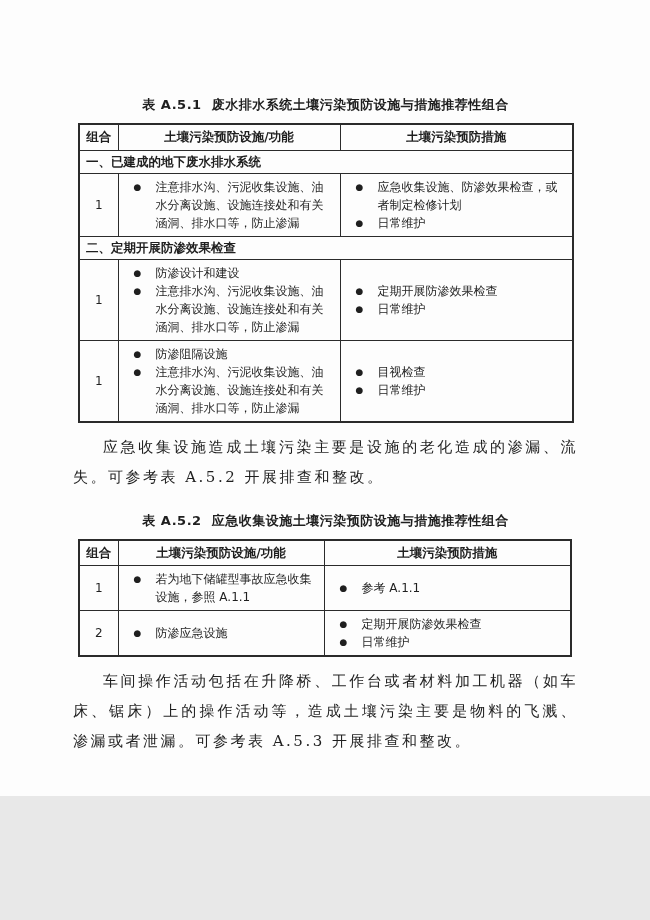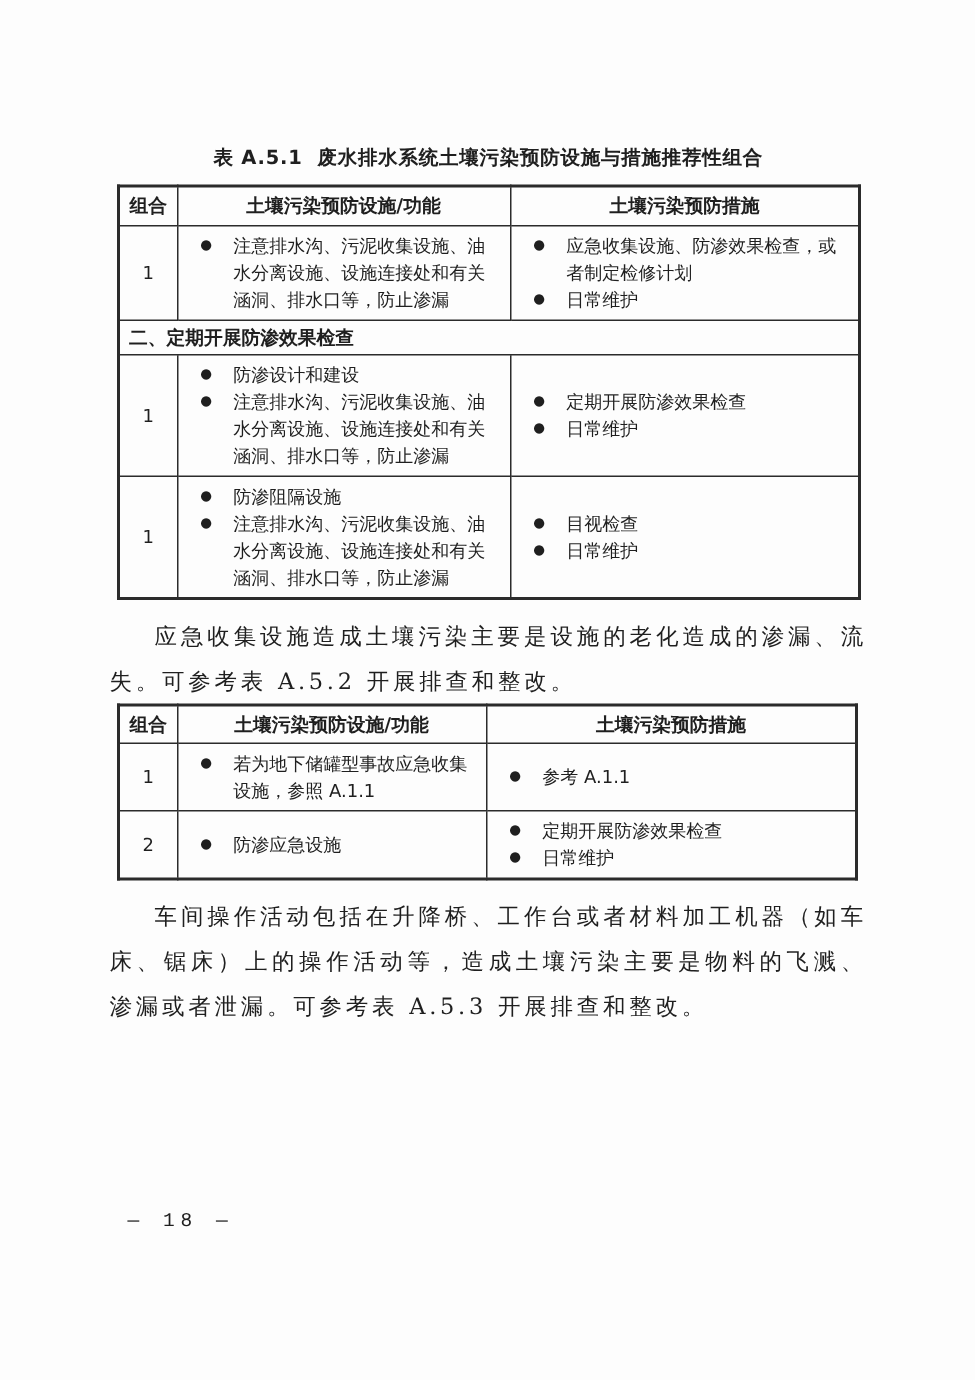--- a/index.html
+++ b/index.html
@@ -1,20 +1,20 @@
 <!DOCTYPE html>
 <html><head>
 <meta charset="utf-8">
 <style>
   * { margin: 0; padding: 0; box-sizing: border-box; }
   html, body { background: #e8e8e8; }
   body { font-family: "DejaVu Sans", "Liberation Sans", sans-serif; }
   .page {
     position: relative;
-    width: 650px; height: 920px;
+    width: 650px; height: 796px;
     margin: 0 auto;
     background: #fdfdfd;
     color: #1f1f1f;
     overflow: hidden;
   }
   .content {
     position: absolute;
     left: 73px; top: 96px;
     width: 505px;
   }
@@ -112,20 +112,23 @@
           <col style="width:222px">
           <col style="width:233px">
         </colgroup>
       <tbody>
           <tr>
         <th>组合</th>
         <th>土壤污染预防设施/功能</th>
         <th>土壤污染预防措施</th>
       </tr>
 
+      <tr>
+        <td class="section-label" colspan="3">一、已建成的地下废水排水系统</td>
+      </tr>
       <tr class="t1-row1">
         <td class="combo">1</td>
         <td class="cell">
           <div class="bi">
             <span class="b">●</span>
             <span class="t">注意排水沟、污泥收集设施、油水分离设施、设施连接处和有关涵洞、排水口等，防止渗漏</span>
           </div>
         </td>
         <td class="cell">
           <div class="bi">
@@ -187,20 +190,23 @@
             <span class="b">●</span>
             <span class="t">日常维护</span>
           </div>
         </td>
       </tr>
     </tbody>
       </table>
 
     <div class="body-para">应急收集设施造成土壤污染主要是设施的老化造成的渗漏、流失。可参考表 A.5.2 开展排查和整改。</div>
 
+    <div class="tbl-title gap-before-title2">
+      <span class="prefix">表 A.5.2</span><span>应急收集设施土壤污染预防设施与措施推荐性组合</span>
+    </div>
 
     <table>
       <colgroup>
           <col style="width:39px">
           <col style="width:206px">
           <col style="width:247px">
         </colgroup>
       <tbody>
           <tr>
         <th>组合</th>

